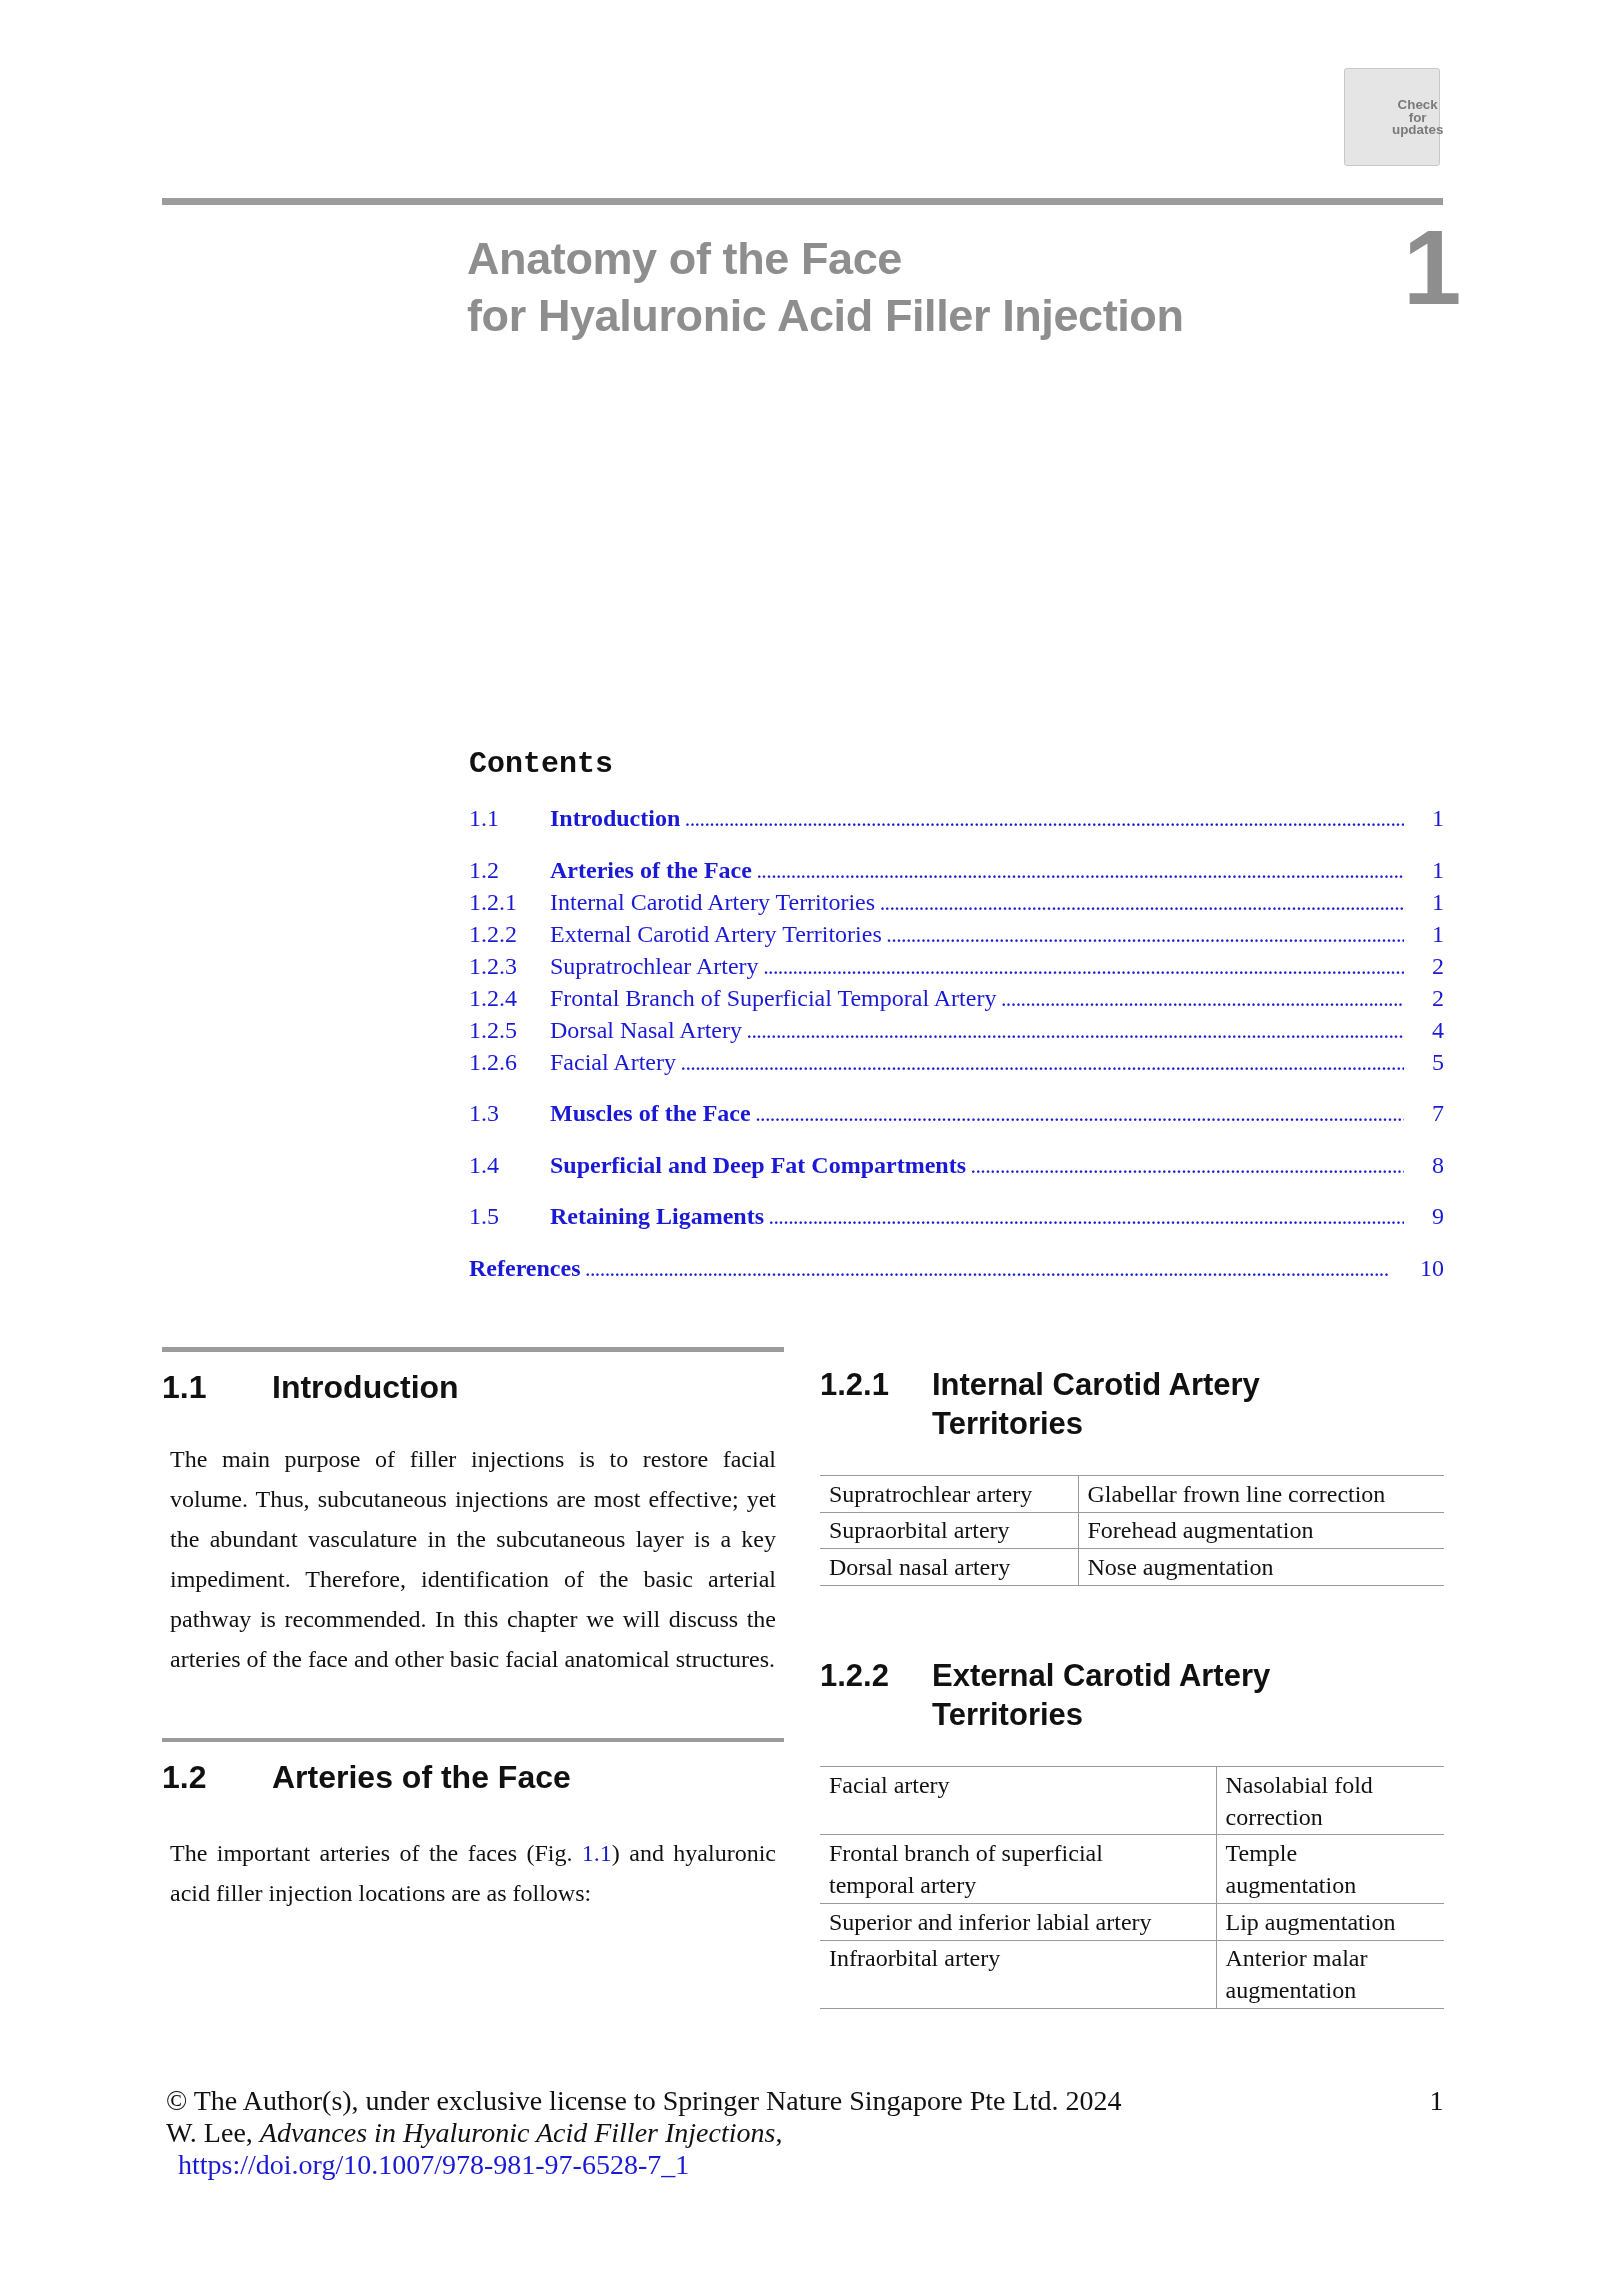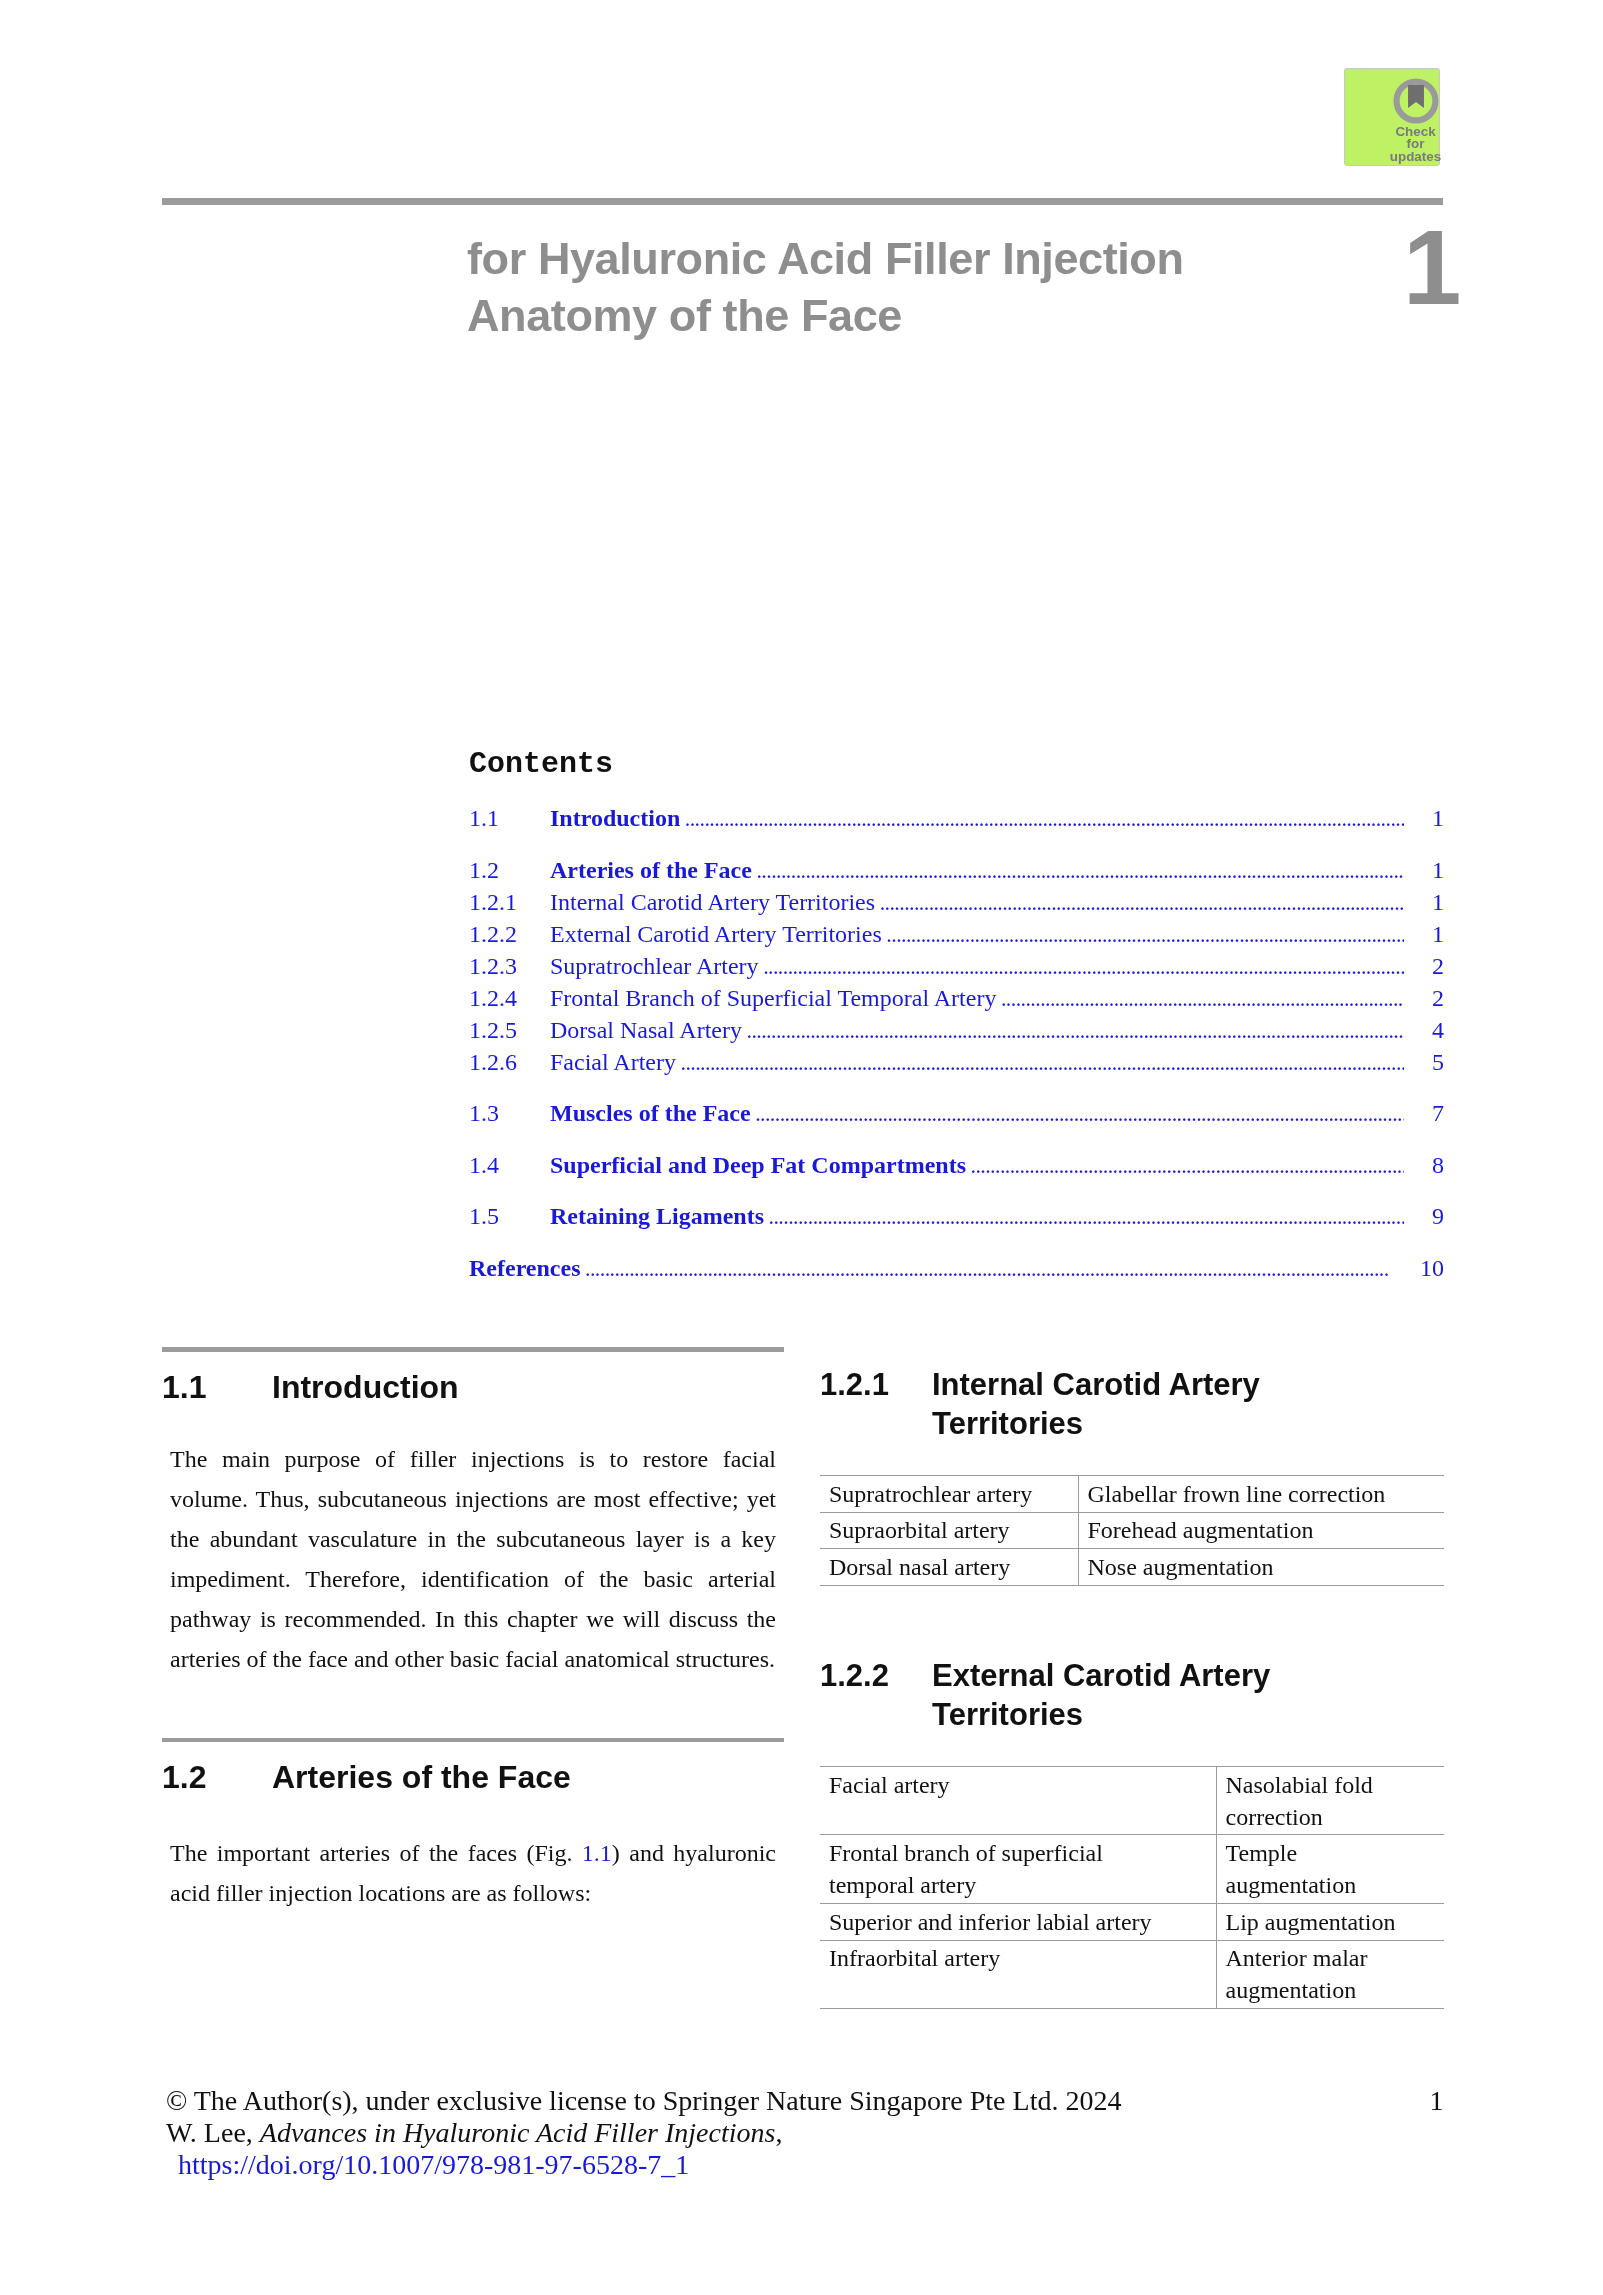--- a/index.html
+++ b/index.html
@@ -1,21 +1,21 @@
 <!DOCTYPE html>
 <html style="font-size:14.3px"><head>
 <meta charset="utf-8">
 <style>
   html, body { margin: 0; padding: 0; background: #ffffff; }
   body { width: 1604px; height: 2295px; position: relative; overflow: hidden; color: #111; }
 
   
   .badge { position: absolute; left: 1344px; top: 68px; width: 96px; height: 98px;
-           border: 1.8px solid #c8c8c8; border-radius: 2.7px; background: #bef264; box-sizing: border-box;
-           display: flex; flex-direction: column; align-items: center; padding-left: 47px; }
+           border: 1.8px solid #c8c8c8; border-radius: 2.7px; background: #e5e5e5; box-sizing: border-box;
+           display: flex; flex-direction: row; align-items: center; padding-left: 47px; }
   .badge svg { margin-top: 9px; }
   .badge-text { font-family: "Liberation Sans", sans-serif; font-weight: bold; font-size: 13.4px; line-height: 12.5px;
                 color: #7a7a7a; text-align: center; margin-top: 1.8px; }
 
   .top-rule { position: absolute; left: 162px; top: 198px; width: 1281px; height: 7.1px; background: #9b9b9b; }
 
   .chapter-title { position: absolute; left: 467px; top: 230px; font-family: "Liberation Sans", sans-serif;
                    font-weight: bold; font-size: 45px; line-height: 57px; color: #8e8e8e; letter-spacing: -0.4px; }
   .chapter-number { position: absolute; left: 1403px; top: 214px; font-family: "Liberation Sans", sans-serif;
                     font-weight: bold; font-size: 105px; line-height: 107px; color: #8e8e8e; }
@@ -72,22 +72,22 @@
   </svg>
   <div class="badge-text">
     <div>Check for</div>
     <div>updates</div>
   </div>
 </div>
 
 <div class="top-rule"></div>
 
 <div class="chapter-title">
+  <div>Anatomy of the Face</div>
   <div>for Hyaluronic Acid Filler Injection</div>
-  <div>Anatomy of the Face</div>
 </div>
 <div class="chapter-number">1</div>
 
 <div class="contents-heading">Contents</div>
 
 <div class="toc">
   <div class="toc-row">
     <span class="toc-num">1.1</span>
     <span class="toc-title bold">Introduction</span>
     <span class="toc-dots"></span>

